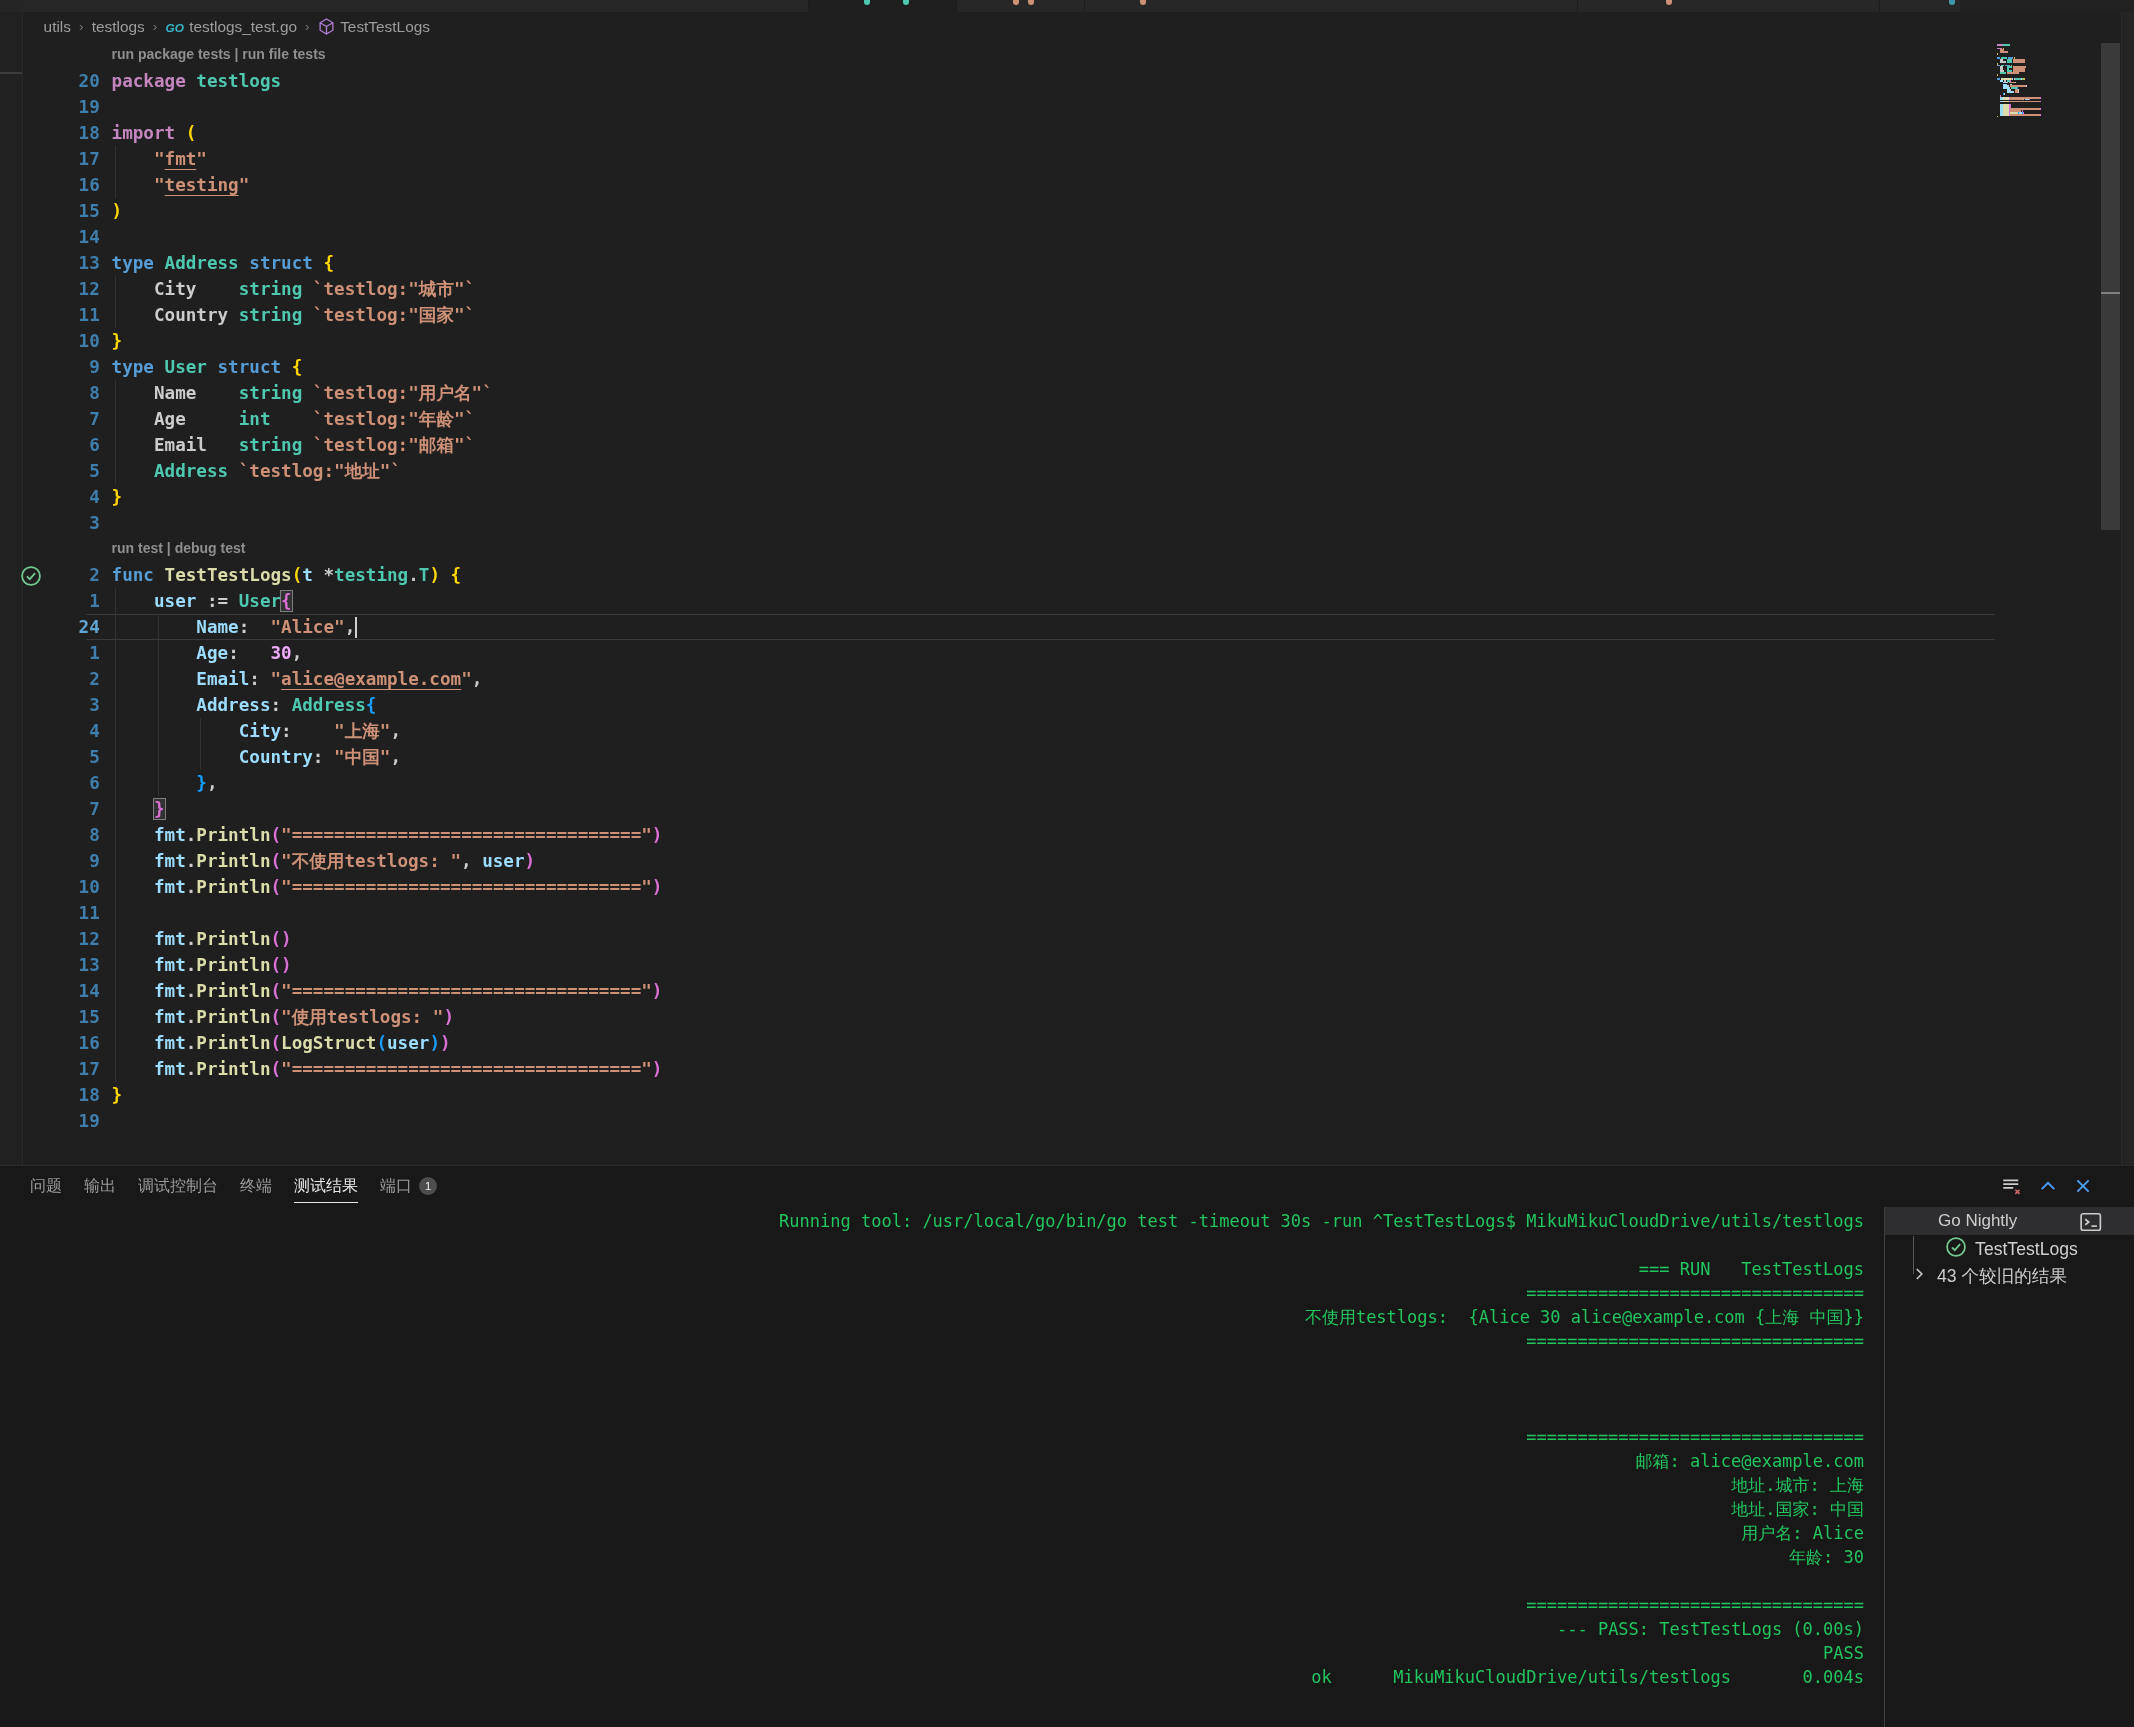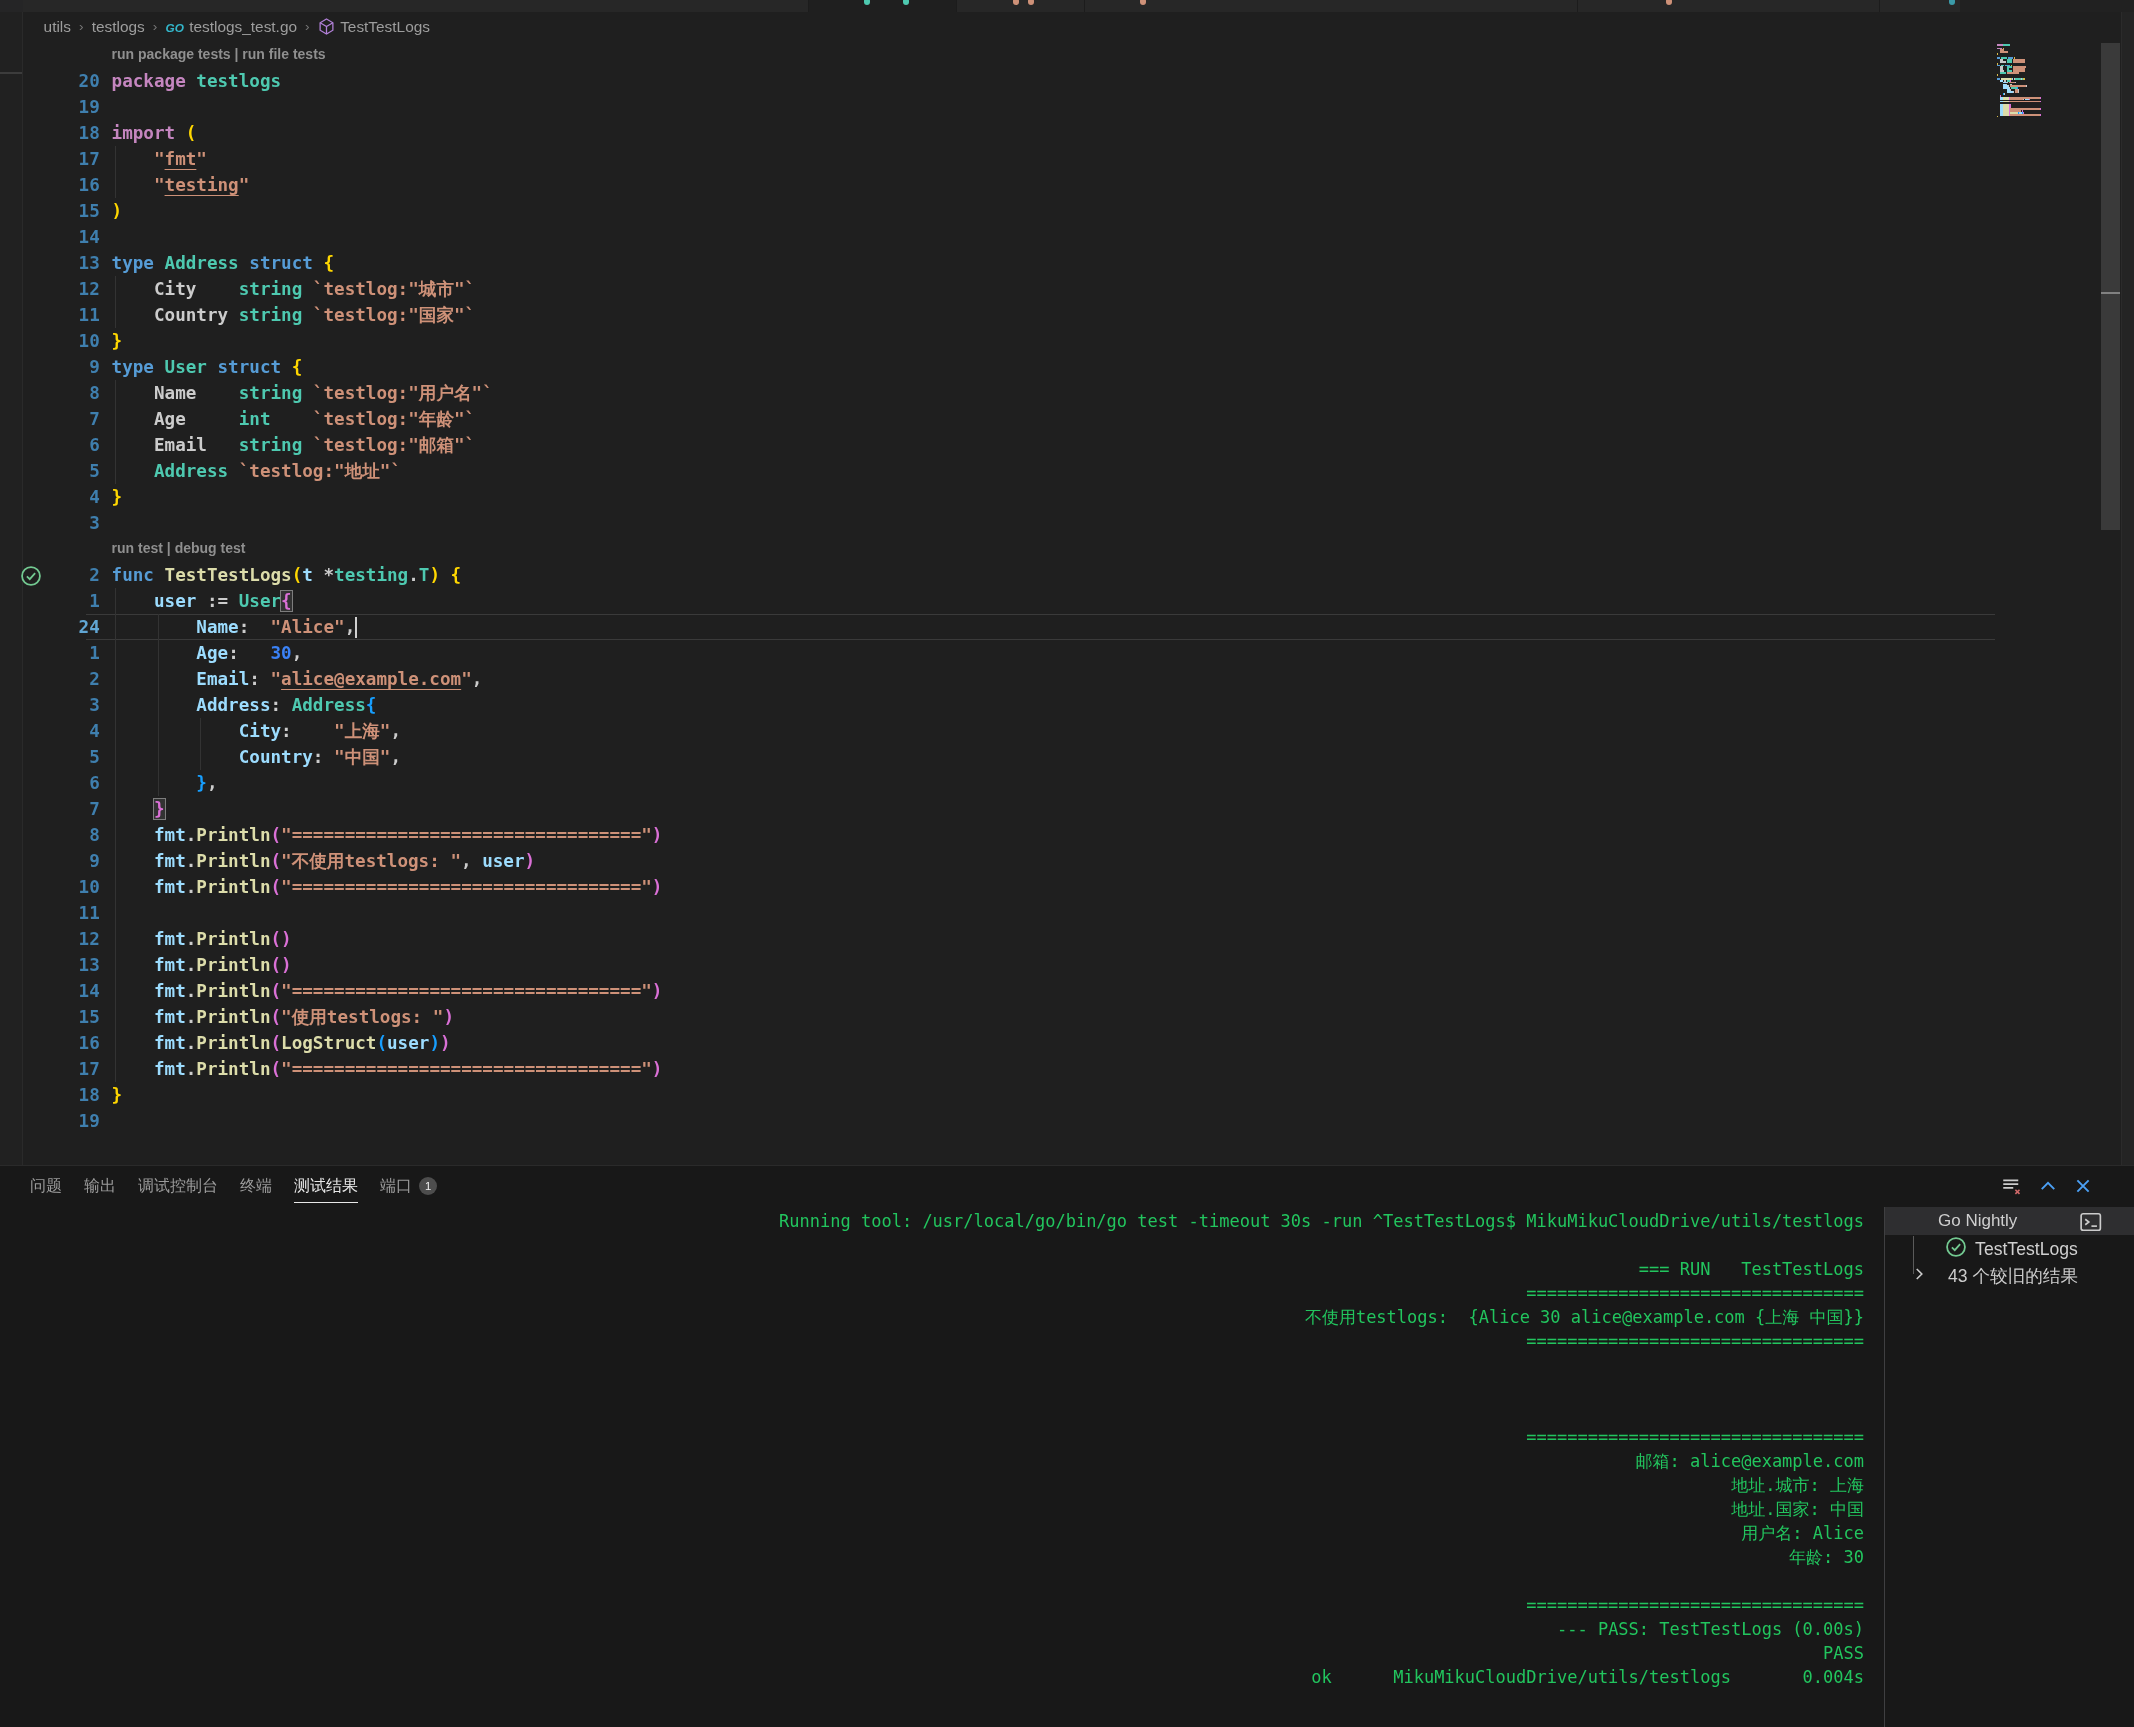--- a/index.html
+++ b/index.html
@@ -31,21 +31,21 @@
   .gutter .check{position:absolute;left:-2.7px;top:2.7px;}
   .code-text{flex:1;position:relative;}
   .lens-text{padding-left:89px;font-family:"Liberation Sans",sans-serif;font-size:14px;color:#8f8f8f;line-height:24.4px;}
   .guide{position:absolute;top:0;bottom:0;width:0.9px;background:#333333;}
   .cur::before{content:"";position:absolute;left:63px;right:127px;top:0;bottom:0;border-top:0.9px solid #3a3a3a;border-bottom:0.9px solid #3a3a3a;pointer-events:none;}
   .cursor{display:inline-block;width:1.8px;height:21px;background:#d0d0d0;vertical-align:-4.5px;}
 
   
   .tk-ctrl{color:#c586c0}.tk-kw{color:#569cd6}.tk-typ{color:#4ec9b0}.tk-str{color:#ce9178}
   .tk-stru{color:#ce9178;text-decoration:underline;text-decoration-thickness:1.4px;text-underline-offset:3.6px;}
-  .tk-num{color:#3b82f6}.tk-var{color:#9cdcfe}.tk-fn{color:#dcdcaa}.tk-pl{color:#cccccc}
+  .tk-num{color:#f0abfc}.tk-var{color:#9cdcfe}.tk-fn{color:#dcdcaa}.tk-pl{color:#cccccc}
   .tk-b1{color:#ffd700}.tk-b2{color:#da70d6}.tk-b3{color:#179fff}
   .tk-match{outline:0.9px solid #7d7d7d;background:rgba(120,120,120,.22);}
 
   
   #minimap{position:absolute;left:1974px;top:1.8px;width:54px;}
   .mm-row{height:1.9px;white-space:nowrap;font-size:0;}
   .mm-seg{display:inline-block;height:1.8px;vertical-align:top;}
   #scrollbar{position:absolute;left:2078px;top:0.9px;width:19px;height:487px;background:rgba(110,110,110,.35);}
   #scrollbar .mark{position:absolute;left:0;top:249px;width:19px;height:1.8px;background:rgba(200,200,200,.5);}
 
@@ -60,21 +60,21 @@
   #panel-actions .pa{width:20px;height:20px;display:flex;align-items:center;justify-content:center;}
 
   #output{position:absolute;left:30px;top:43px;right:271px;font-family:"DejaVu Sans Mono",monospace;font-size:17px;color:#22c55e;text-align:right;}
   .out-line{height:24px;line-height:24px;white-space:pre;}
 
   
   #results{position:absolute;left:1884px;top:41px;bottom:0;width:251px;border-left:0.9px solid #3f3f41;box-sizing:border-box;}
   #results-header{position:relative;height:28px;background:#2e2e30;display:flex;align-items:center;color:#cfcfcf;font-size:17px;padding-left:53px;box-sizing:border-box;}
   #results-header .term{position:absolute;left:194px;top:3.6px;}
   #result-test{position:relative;height:28px;display:flex;align-items:center;gap:8.1px;padding-left:60px;color:#d0d0d0;font-size:17.6px;box-sizing:border-box;}
-  #result-older{position:relative;height:26px;display:flex;align-items:center;gap:20px;padding-left:25px;color:#cccccc;font-size:17.6px;box-sizing:border-box;}
+  #result-older{position:relative;height:26px;display:flex;align-items:center;gap:9px;padding-left:25px;color:#cccccc;font-size:17.6px;box-sizing:border-box;}
   #results .tguide{position:absolute;left:28px;top:29px;height:38px;width:0.9px;background:#5a5a5a;}
 </style>
 </head>
 <body>
 
 <div id="root">
 
   <div id="tabstrip">
       <div class="ts-seg" style="left: 0px; width: 22.6px; background: rgb(37, 37, 38);"></div>
       <div class="ts-seg" style="left: 808px; width: 148px; background: rgb(31, 31, 31);"></div>

